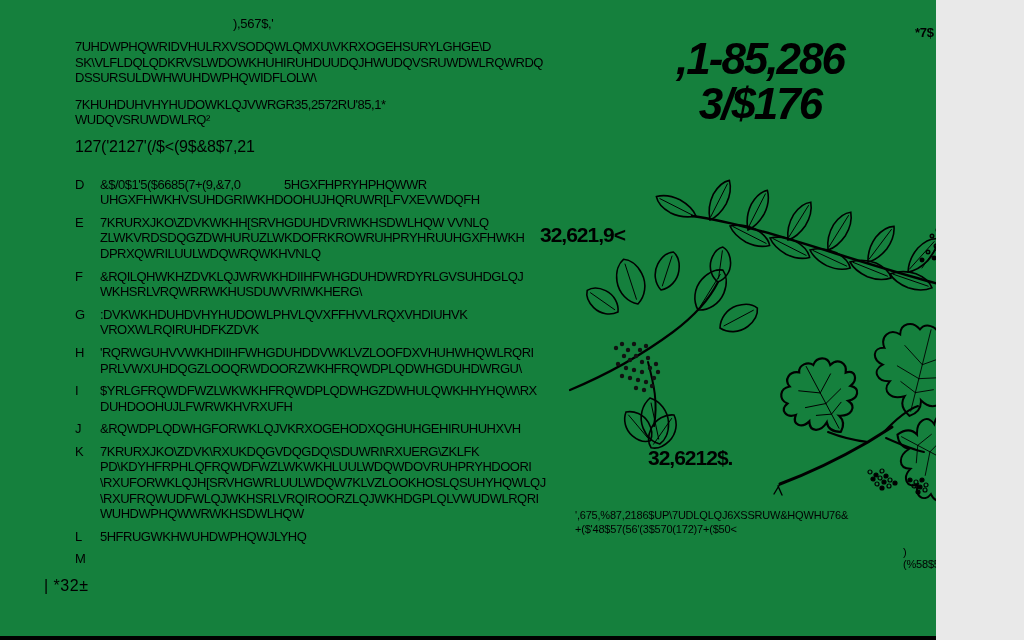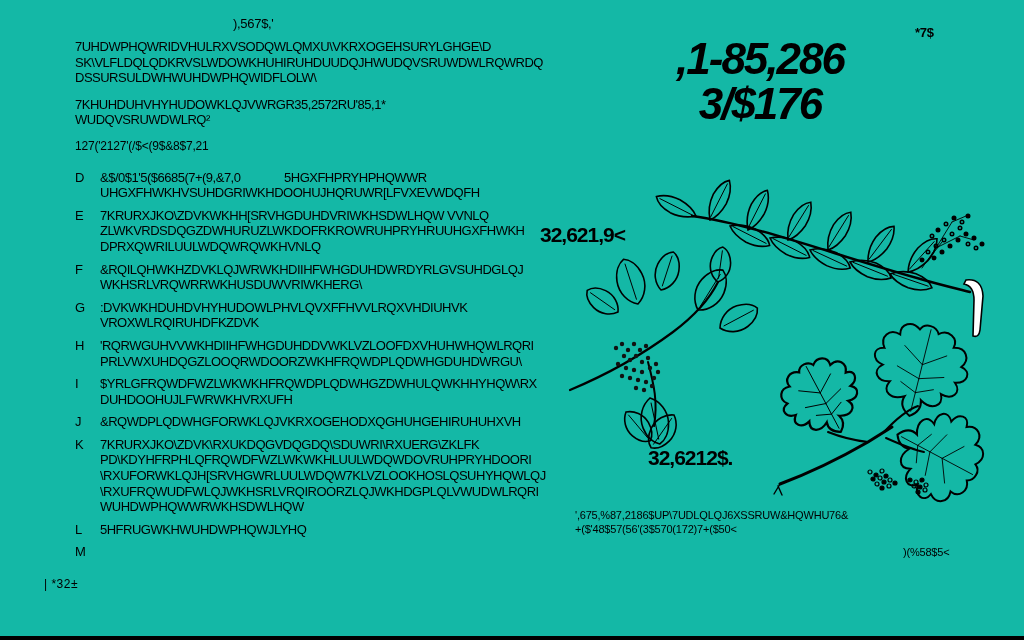--- a/index.html
+++ b/index.html
@@ -1,37 +1,37 @@
 <!DOCTYPE html>
 <html><head>
 <meta charset="utf-8">
 <style>
   *{margin:0;padding:0;box-sizing:border-box}
   html,body{background:#e9e9e9}
-  .page{position:relative;width:1024px;height:640px;background:#14b8a6;color:#000;
+  .page{position:relative;width:936px;height:640px;background:#15803d;color:#000;
         font-family:"Liberation Sans",sans-serif;overflow:hidden}
   .abs{position:absolute}
   .pre{white-space:pre-wrap}
   .header-small{left:233px;top:16px;font-size:13px;letter-spacing:-0.3px}
   .corner-tag{left:915px;top:25px;font-size:13px;font-weight:600;letter-spacing:-0.3px}
   .title{left:628px;top:36px;width:264px;text-align:center;font-weight:bold;font-style:italic;
          font-size:44px;line-height:45px;letter-spacing:-2px}
   .left-col{left:75px;top:39px;width:505px;font-size:13px;line-height:15.6px;letter-spacing:-0.5px}
   .left-col .para{margin-bottom:11px}
-  .note-line{font-size:12px;letter-spacing:-0.2px;margin-bottom:15px}
+  .note-line{font-size:16px;letter-spacing:-0.2px;margin-bottom:22px}
   .li{display:flex;margin-bottom:7px}
   .li .letter{width:25px;flex:none}
   .li .ltext{white-space:pre-wrap}
   .plant-label{font-size:21px;font-weight:bold;letter-spacing:-1px}
   .lbl-sumac{left:775px;top:158px}
   .lbl-ivy{left:540px;top:223px}
   .lbl-oak{left:648px;top:446px}
   .dist{left:575px;top:508px;width:340px;font-size:11px;line-height:14px;letter-spacing:-0.2px}
   .date{left:903px;top:546px;font-size:11px;letter-spacing:-0.2px}
-  .gpo{left:44px;top:577px;font-size:12px;letter-spacing:0.5px}
+  .gpo{left:44px;top:577px;font-size:16px;letter-spacing:0.5px}
   .bottom-edge{left:0;top:636px;width:1024px;height:4px;background:#000}
   svg{position:absolute;overflow:visible}
   .art path,.art ellipse,.art line{vector-effect:non-scaling-stroke}
 </style>
 </head>
 <body>
 
 <div class="page">
 
   <div class="abs header-small">),567$,'</div>

